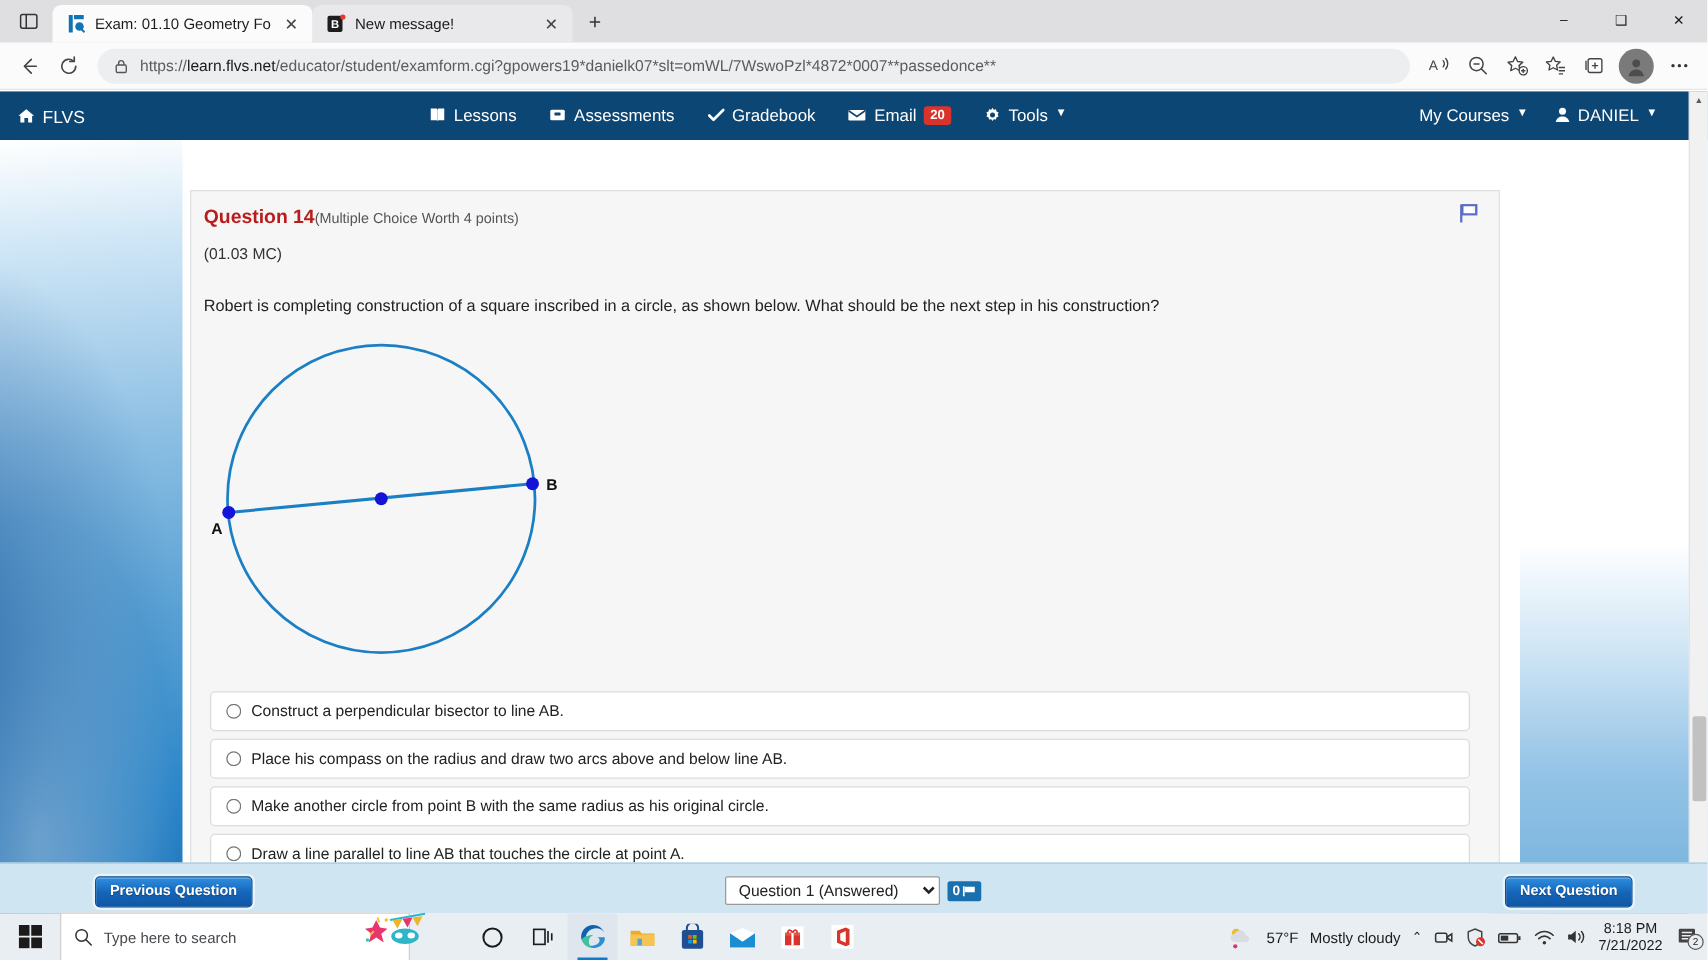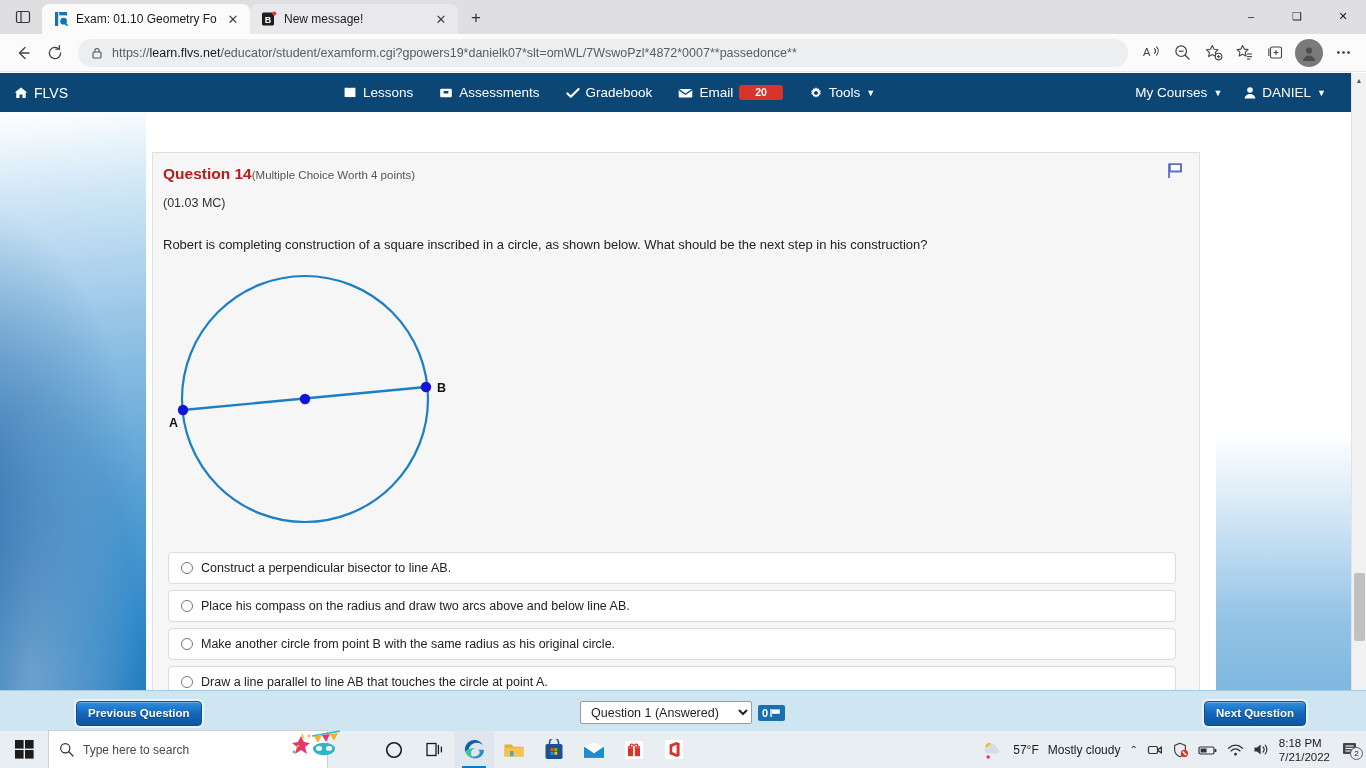--- a/index.html
+++ b/index.html
@@ -80,24 +80,24 @@
     background: #fff; overflow: hidden;
   }
   .flvs-nav {
     height: 39px; background: #0c4675; display: flex; align-items: center;
     color: #fff; font-size: 13.5px; padding: 0 14px; position: relative;
   }
   .flvs-brand { display: flex; align-items: center; gap: 6px; font-size: 14px; }
   .nav-center {
     position: absolute; left: 343px; display: flex; align-items: center; gap: 26px;
   }
-  .nav-item { display: flex; align-items: center; gap: 6px; white-space: nowrap; }
+  .nav-item { display: flex; align-items: flex-start; gap: 6px; white-space: nowrap; }
   .badge-red {
     background: #d9342b; color: #fff; font-size: 10.5px; font-weight: bold;
-    border-radius: 3px; padding: 1px 16px; line-height: 13px;
+    border-radius: 3px; padding: 1px 5px; line-height: 13px;
   }
   .nav-right {
     position: absolute; right: 40px; display: flex; align-items: center; gap: 22px;
   }
   .caret { font-size: 9px; }
 
   .page-bg {
     position: absolute; left: 0; top: 39px; width: 1366px; height: 619px;
     background:
       linear-gradient(to right,
@@ -191,21 +191,21 @@
   }
   .tb-app.active { background: #dfe6ed; }
   .tb-app.active::after {
     content: ""; position: absolute; bottom: 0; left: 8px; width: 24px; height: 2.5px;
     background: #0a7cc9;
   }
   .tray {
     margin-left: auto; display: flex; align-items: center; gap: 9px;
     padding-right: 6px; font-size: 12px; color: #1b1b1b;
   }
-  .clock { font-size: 11.5px; line-height: 14px; text-align: left; }
+  .clock { font-size: 11.5px; line-height: 14px; text-align: center; }
   .notif-badge {
     position: absolute; right: -3px; bottom: -2px; width: 13px; height: 13px;
     border-radius: 50%; border: 1px solid #5a5a5a; background: #e9eef3;
     font-size: 8px; display: flex; align-items: center; justify-content: center; color: #1b1b1b;
   }
 </style>
 </head>
 <body>
 
 <div class="browser">

